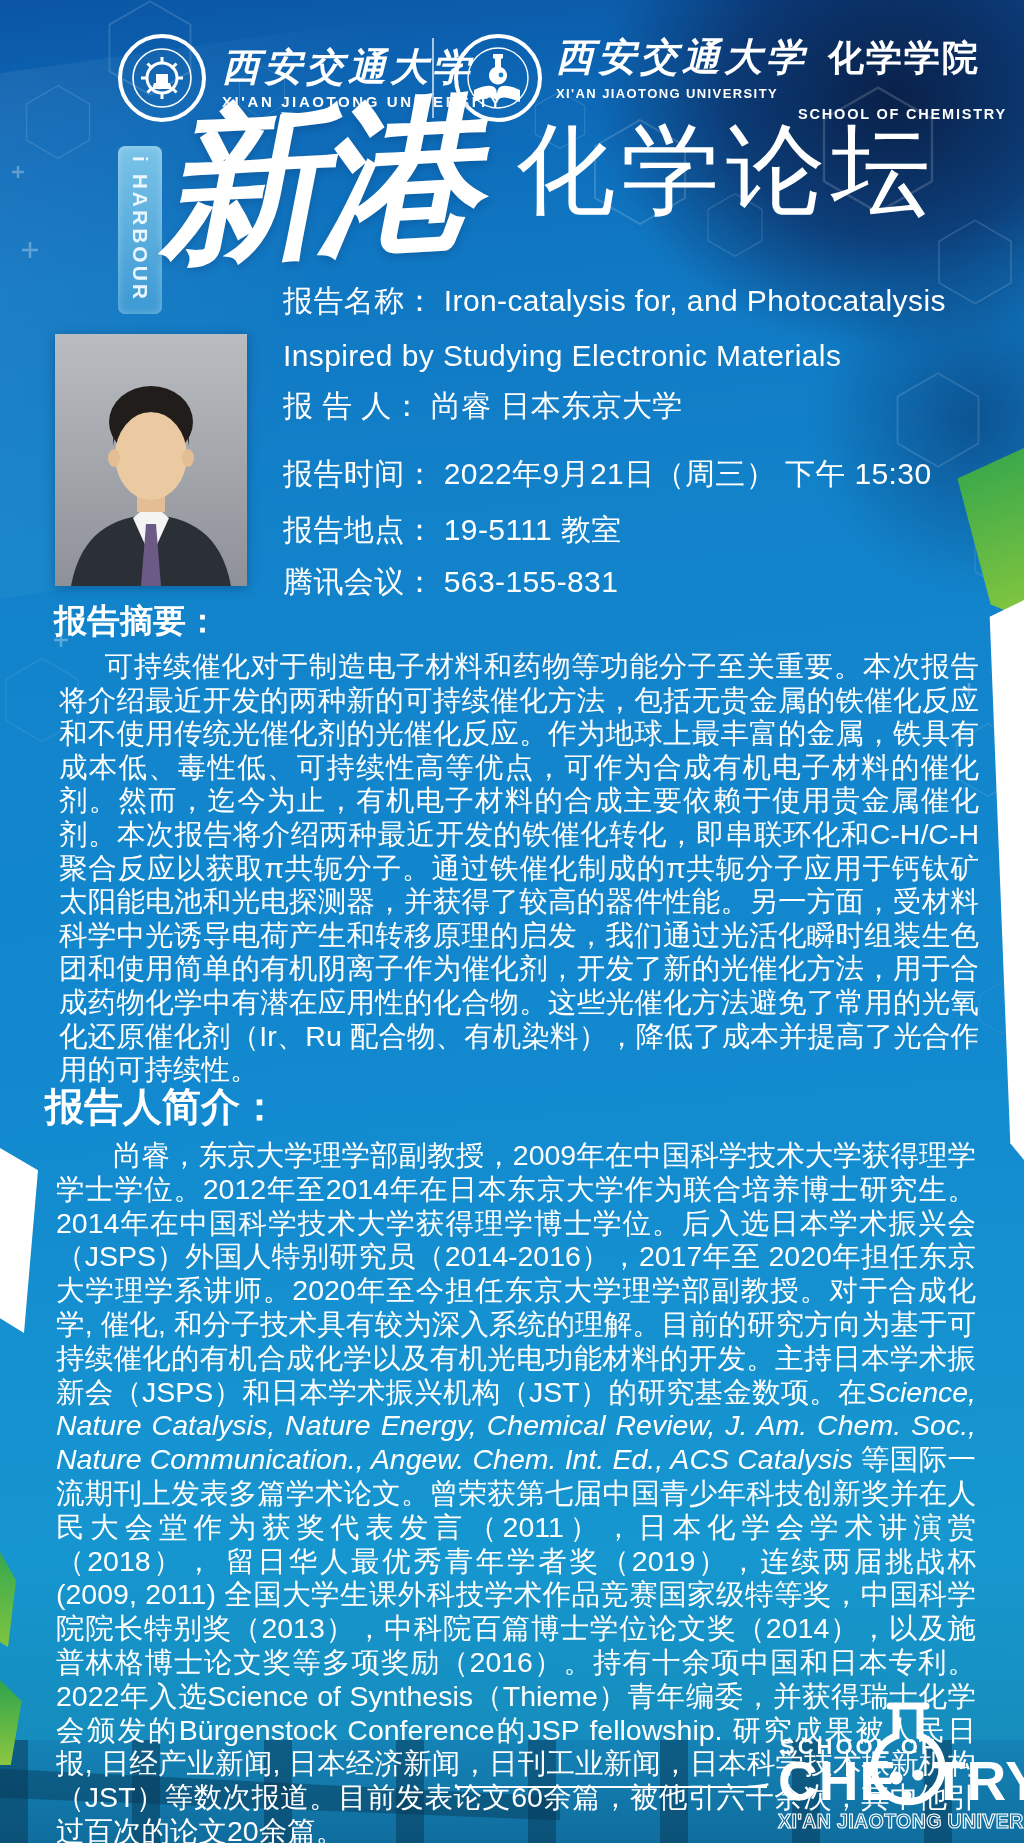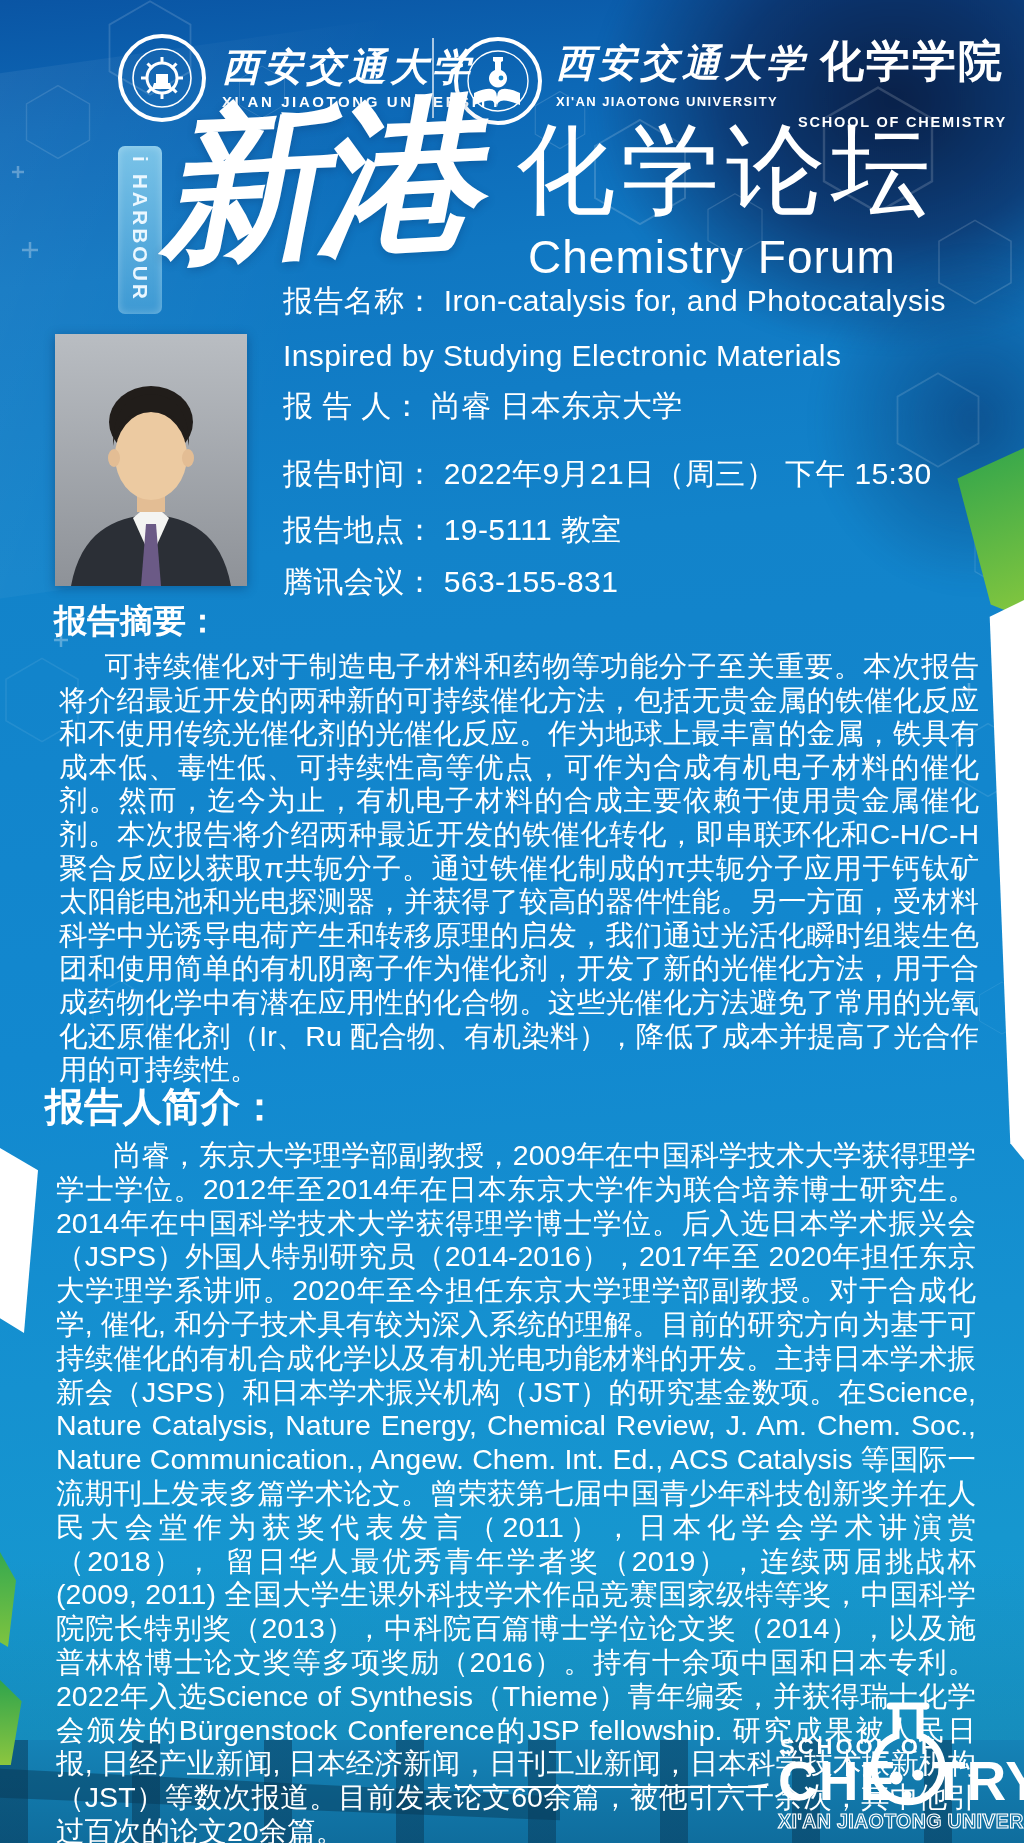--- a/index.html
+++ b/index.html
@@ -41,21 +41,21 @@
   .logo-r{position:absolute;left:452px;top:32px;display:flex;align-items:center;}
   .seal{width:92px;height:92px;flex:0 0 auto;}
   .lt{margin-left:14px;}
   .callig{font-family:"DejaVu Serif","Liberation Serif",serif;font-style:italic;font-weight:700;
     font-size:38px;letter-spacing:4px;line-height:1.1;white-space:nowrap;}
   .lt-en{font-size:15px;font-weight:700;letter-spacing:2.6px;margin-top:5px;white-space:nowrap;}
   .hdr-divider{position:absolute;left:432px;top:38px;height:80px;width:2px;background:rgba(255,255,255,.65);}
   .rt{margin-left:12px;}
   .rt-row1{display:flex;align-items:baseline;white-space:nowrap;}
   .dept{font-family:"Liberation Sans","DejaVu Sans",sans-serif;font-style:normal;font-weight:800;
-    font-size:44px;letter-spacing:2px;margin-left:12px;}
+    font-size:36px;letter-spacing:2px;margin-left:20px;}
   .rt-row2{display:flex;gap:20px;font-weight:700;margin-top:3px;white-space:nowrap;}
   .rt-en1{font-size:13px;letter-spacing:1.4px;}
   .rt-en2{font-size:14.5px;letter-spacing:1.8px;margin-top:20px;}
   
   .iharbour{position:absolute;left:118px;top:146px;width:44px;height:168px;border-radius:7px;
     background:linear-gradient(180deg,rgba(140,210,240,.85),rgba(70,160,215,.8));
     box-shadow:inset 0 0 8px rgba(255,255,255,.3);display:flex;justify-content:center;padding-top:10px;box-sizing:border-box;}
   .iharbour span{writing-mode:vertical-rl;font-size:21px;font-weight:600;letter-spacing:3px;color:#eaf7ff;}
   .xingang{position:absolute;left:158px;top:86px;font-family:"DejaVu Serif","Liberation Serif",serif;
     font-weight:700;font-style:italic;font-size:165px;line-height:1.15;letter-spacing:-8px;
@@ -65,21 +65,21 @@
   
   .photo{position:absolute;left:55px;top:334px;width:192px;height:252px;box-shadow:0 2px 10px rgba(0,30,70,.35);}
   .info-line{position:absolute;left:283px;font-size:30px;font-weight:500;white-space:nowrap;letter-spacing:.4px;text-align:center;}
   .il1{top:281px}.il2{top:339px}.il3{top:386px}.il4{top:454px}.il5{top:510px}.il6{top:562px}
   .abs-label{position:absolute;left:54px;top:599px;font-size:33px;font-weight:600;}
   .abstract-text{position:absolute;left:56px;top:647px;width:920px;margin:3px;
     font-size:28.5px;line-height:33.6px;text-align:justify;text-indent:1.6em;font-weight:400;}
   .bio-label{position:absolute;left:45px;top:1080px;margin:0;font-size:39px;font-weight:600;}
   .bio-text{position:absolute;left:56px;top:1139px;width:920px;margin:0;
     font-size:28.5px;line-height:33.8px;text-align:justify;text-indent:2em;font-weight:400;}
-  .bio-text .it{}
+  .bio-text .it{font-style:italic;}
   
   .footer-line{position:absolute;left:455px;top:1786px;width:312px;height:2px;background:#ffffff;}
   .chem-logo{position:absolute;left:778px;top:1698px;width:250px;height:132px;}
   .sof{position:absolute;left:2px;top:36px;font-size:22px;font-weight:600;letter-spacing:3px;}
   .che{position:absolute;left:0;top:56px;font-size:55px;font-weight:800;letter-spacing:1px;line-height:1;}
   .try{position:absolute;left:154px;top:56px;font-size:55px;font-weight:800;letter-spacing:1px;line-height:1;}
   .flask-svg{position:absolute;left:82px;top:0;width:96px;height:128px;}
   .xjtu-outline{position:absolute;left:0;top:112px;font-size:19.5px;font-weight:800;letter-spacing:.4px;
     white-space:nowrap;color:transparent;-webkit-text-stroke:1.1px #ffffff;}
 </style>
@@ -168,21 +168,20 @@
         <span class="rt-en2">SCHOOL OF CHEMISTRY</span>
       </div>
     </div>
   </div>
 
   <div class="iharbour">
     <span>i HARBOUR</span>
   </div>
   <div class="xingang">新港</div>
   <div class="t-zh">化学论坛</div>
-  <div class="t-en">Chemistry Forum</div>
 
   <svg class="photo" viewBox="0 0 192 252">
     <defs>
       <linearGradient id="pbg" x1="0" y1="0" x2="0" y2="1">
         <stop offset="0" stop-color="#b9bdc2"></stop>
           <stop offset="1" stop-color="#8e9298"></stop>
       </linearGradient>
     </defs>
     <rect width="192" height="252" fill="url(#pbg)"></rect>
     <ellipse cx="96" cy="88" rx="42" ry="36" fill="#211d1a"></ellipse>

